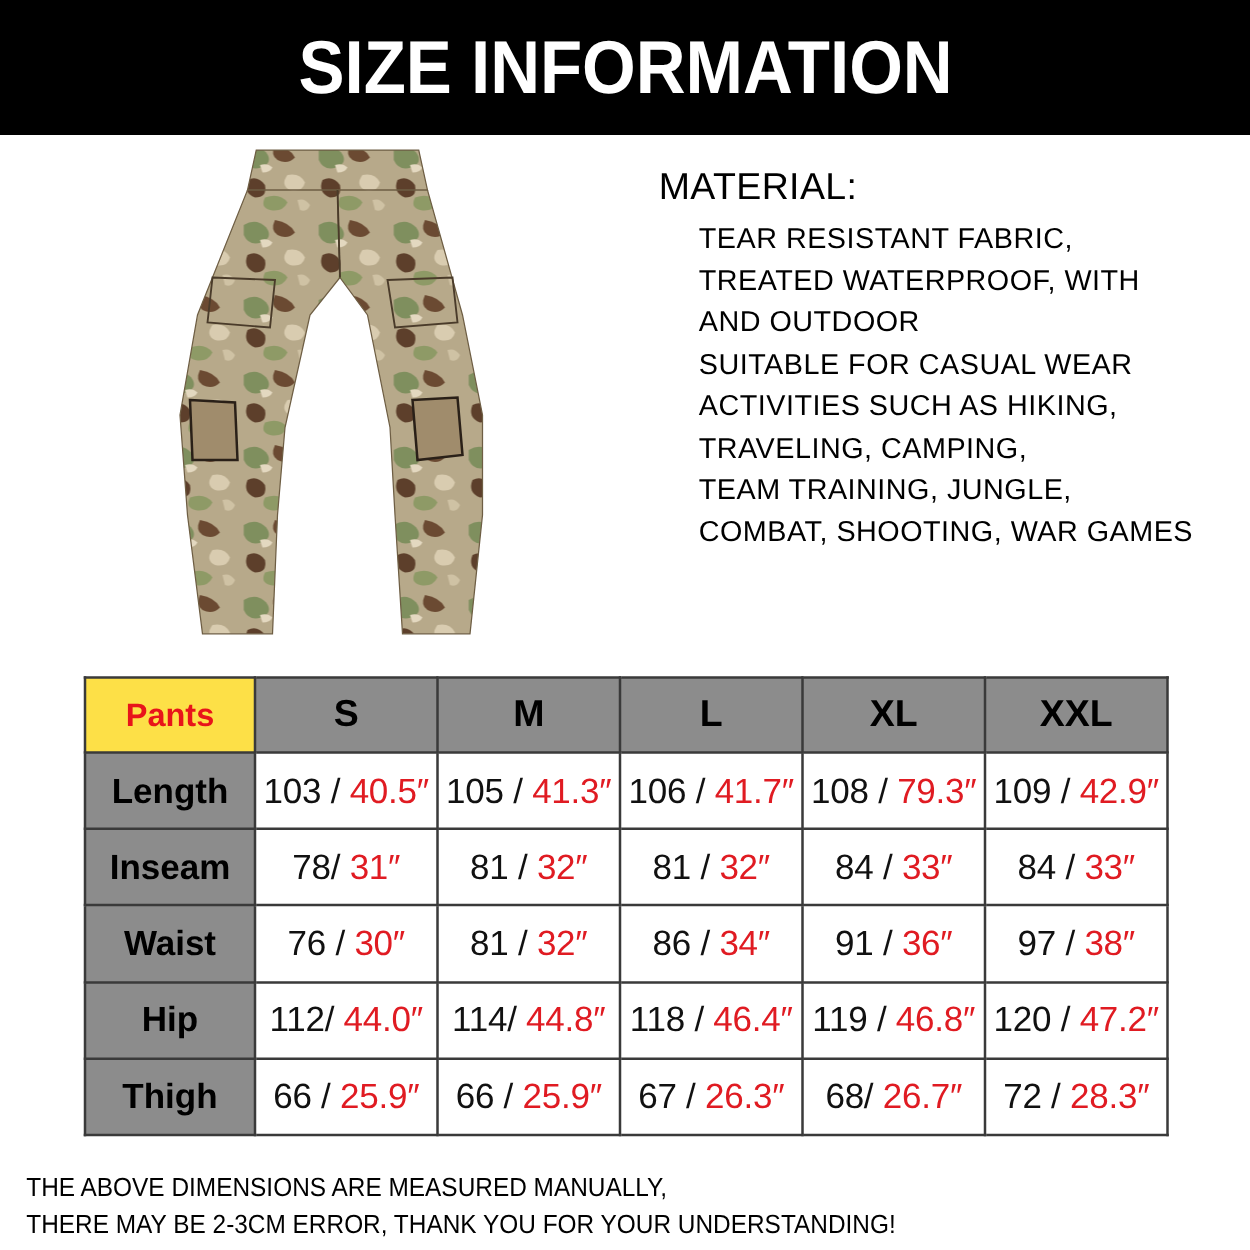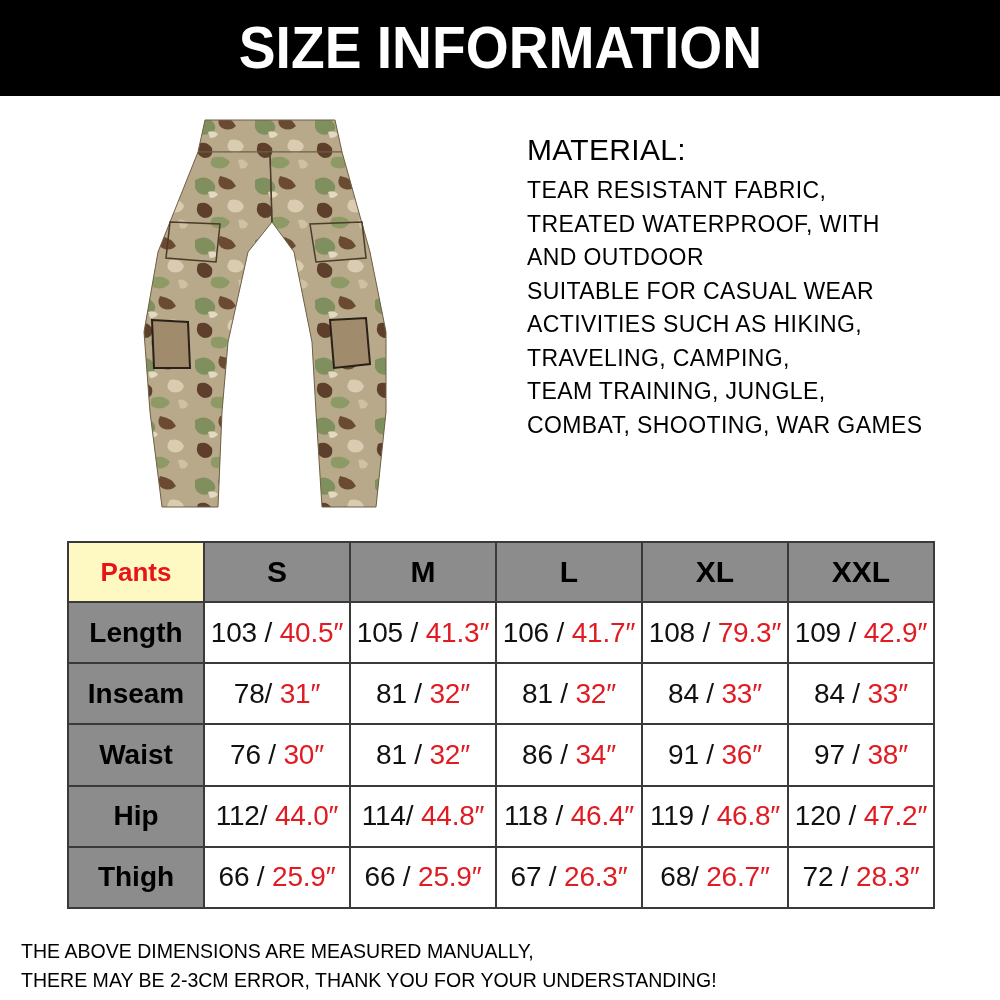--- a/index.html
+++ b/index.html
@@ -1,52 +1,52 @@
 <!DOCTYPE html>
 <html><head>
 <meta charset="utf-8">
 <style>
   * { box-sizing: border-box; margin: 0; padding: 0; }
   html, body { width: 1000px; height: 1000px; background: #ffffff; overflow: hidden; }
   body { position: relative; font-family: "Liberation Sans", sans-serif; color: #000; }
 
   .banner {
-    position: absolute; left: 0; top: 0; width: 1000px; height: 96px;
+    position: absolute; left: 0; top: 0; width: 1000px; height: 108px;
     background: #000; display: flex; align-items: center; justify-content: center;
   }
   .banner-title {
     color: #fff; font-family: "Liberation Sans", sans-serif; font-weight: bold;
     font-size: 60px; letter-spacing: 0px; transform: scaleX(0.92); line-height: 1;
   }
 
   .product-image {
     position: absolute; left: 130px; top: 112px; width: 280px; height: 405px;
   }
 
   .material {
     position: absolute; left: 527px; top: 132px; width: 460px;
   }
   .material-heading {
     font-size: 30px; line-height: 36px; margin-bottom: 6px; letter-spacing: 0.3px;
   }
   .material-line {
-    font-size: 23px; line-height: 33.5px; letter-spacing: 0.4px; white-space: nowrap;
+    font-size: 23px; line-height: 33.5px; letter-spacing: 0.4px; white-space: nowrap; margin-left: 32px;
   }
 
   .size-table {
     position: absolute; left: 67px; top: 541px; width: 866px; height: 368px;
     border-collapse: collapse; table-layout: fixed;
   }
   .size-table td, .size-table th {
     border: 2px solid #3a3a3a; text-align: center; vertical-align: middle;
     height: 60px; padding: 0;
   }
   .size-table col.c-label { width: 136px; }
   .size-table col.c-size { width: 146px; }
-  .corner { background: #fef9c3; color: #e8141a; font-weight: bold; font-size: 26px; }
+  .corner { background: #fde047; color: #e8141a; font-weight: bold; font-size: 26px; }
   .size-head { background: #8c8c8c; font-weight: bold; font-size: 30px; color: #000; }
   .row-label { background: #8c8c8c; font-weight: bold; font-size: 28px; color: #000; }
   .cell { background: #fff; font-size: 28px; white-space: nowrap; letter-spacing: -0.2px; }
   .cm { color: #111; }
   .inch { color: #e01b22; }
 
   .footnote {
     position: absolute; left: 21px; top: 936px; width: 990px;
   }
   .footnote-line {

